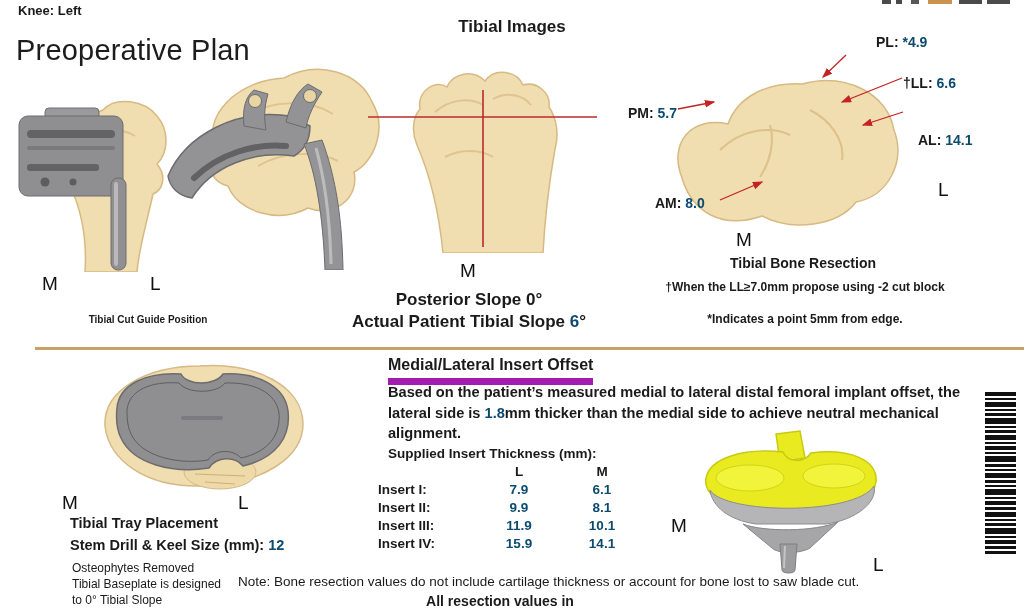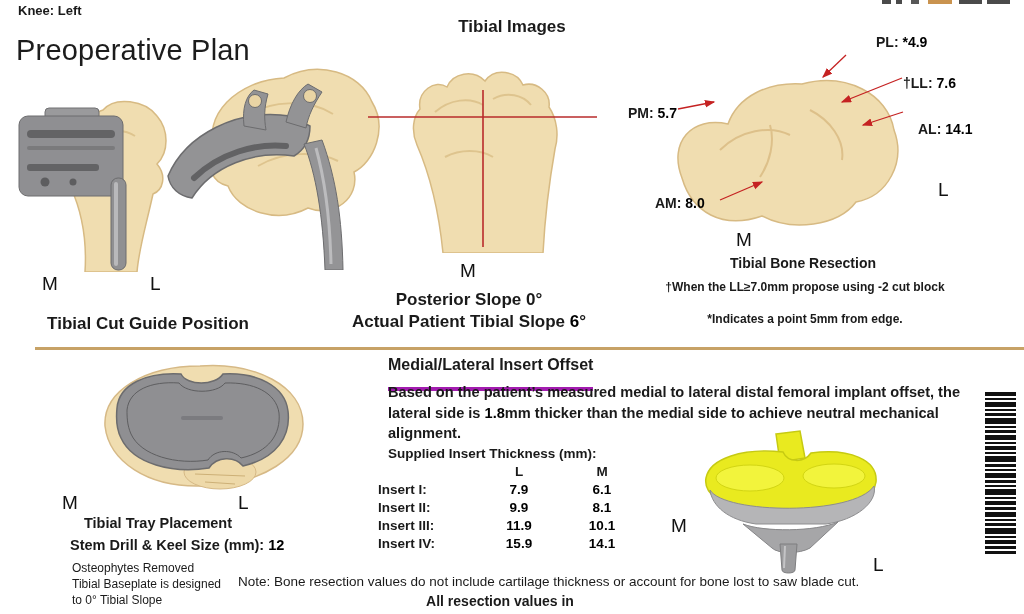--- a/index.html
+++ b/index.html
@@ -1,30 +1,30 @@
 <!DOCTYPE html>
 <html><head>
 <meta charset="utf-8">
 <style>
   html,body{margin:0;padding:0;background:#fff;}
   #page{position:relative;width:1024px;height:614px;background:#ffffff;overflow:hidden;
         font-family:"Liberation Sans",sans-serif;color:#1a1a1a;}
   .abs{position:absolute;}
   .b{font-weight:bold;}
-  .red{color:#000000;}
+  .red{color:#0c4a6e;}
   .ctr{text-align:center;}
   .knee{font-size:13px;font-weight:600;}
   .title{font-size:29px;font-weight:400;color:#1c1c1c;letter-spacing:.2px;}
   .h1{font-size:17px;font-weight:bold;}
   .orient{font-size:19px;color:#111;}
-  .cap{font-size:17px;font-weight:bold;}
+  .cap{font-size:10px;font-weight:bold;}
   .meas{font-size:14px;font-weight:bold;white-space:nowrap;}
   .note-sm{font-size:12px;font-weight:bold;line-height:16px;}
   .slope{font-size:17px;font-weight:bold;}
-  .offset-h{font-size:16px;font-weight:bold;border-bottom:4px solid #a21caf;padding-bottom:13px;display:inline-block;}
+  .offset-h{font-size:16px;font-weight:bold;border-bottom:7px solid #a21caf;padding-bottom:4px;display:inline-block;}
   .offset-p{font-size:14.6px;font-weight:bold;line-height:1.42;width:588px;}
   .tbl{display:grid;grid-template-columns:100px 82px 84px;row-gap:3px;font-size:13.5px;font-weight:bold;}
   .tbl .c{text-align:center;}
   .tray-line-lg{font-size:14.5px;font-weight:bold;}
   .tray-line-sm{font-size:12px;font-weight:normal;line-height:16px;}
   .footer-note{font-size:13.5px;}
   .footer-sub{font-size:14px;font-weight:bold;}
   .clip-frag{height:4px;background:
      linear-gradient(90deg,#2b2b2b 0 7%,transparent 7% 11%,#2b2b2b 11% 16%,transparent 16% 23%,
      #3a3a3a 23% 29%,transparent 29% 36%,#c08030 36% 55%,transparent 55% 60%,#2b2b2b 60% 78%,
@@ -102,23 +102,23 @@
       <line x1="283" y1="82" x2="243" y2="95" marker-end="url(#arr)"></line>
       <line x1="58" y1="79" x2="94" y2="72" marker-end="url(#arr)"></line>
       <line x1="100" y1="170" x2="142" y2="152" marker-end="url(#arr)"></line>
     </g>
   </svg>
 
   <div class="abs meas" style="left:876px;top:34px;">
     <span>PL: </span><span class="red">*4.9</span>
   </div>
   <div class="abs meas" style="left:903px;top:75px;">
-    <span>†LL: </span><span class="red">7.6</span>
-  </div>
-  <div class="abs meas" style="left:918px;top:121px;text-align:right;">
+    <span>†LL: </span><span class="red">6.6</span>
+  </div>
+  <div class="abs meas" style="left:918px;top:132px;text-align:right;">
     <span>AL: </span><span class="red">14.1</span>
   </div>
   <div class="abs meas" style="left:628px;top:105px;">
     <span>PM: </span><span class="red">5.7</span>
   </div>
   <div class="abs meas" style="left:655px;top:195px;">
     <span>AM: </span><span class="red">8.0</span>
   </div>
   <div class="abs orient" style="left:938px;top:179px;">L</div>
   <div class="abs orient" style="left:736px;top:229px;">M</div>
@@ -132,21 +132,21 @@
     <path d="M20,70 C18,35 60,10 115,10 C170,6 218,30 218,68 C218,100 180,128 118,130 C62,132 24,105 20,70 Z" fill="#f0ddb0" stroke="#d6b986" stroke-width="1.5"></path>
     <ellipse cx="135" cy="116" rx="36" ry="17" fill="#eed9a9" stroke="#d6b986"></ellipse>
     <path d="M110,118 L160,120 M120,126 L150,128" stroke="#cdb077" stroke-width="1" fill="none"></path>
     <path d="M32,52 C34,28 62,16 96,18 C102,30 130,30 138,18 C172,16 200,30 203,55 C206,80 192,102 158,110 C150,100 132,100 124,112 C88,118 48,108 36,82 C31,72 31,62 32,52 Z" fill="#8f8f92" stroke="#6c6c6e" stroke-width="1.5"></path>
     <path d="M42,54 C44,34 66,25 94,27 C102,38 132,38 140,27 C168,26 191,36 194,57 C196,78 184,96 156,102 C148,93 130,93 123,104 C92,109 56,100 46,78 C42,69 42,60 42,54 Z" fill="none" stroke="#5e5e60" stroke-width="1"></path>
     <rect x="96" y="60" width="42" height="4" rx="2" fill="#75757a" opacity="0.8"></rect>
   </svg>
 
   <div class="abs orient" style="left:62px;top:492px;">M</div>
   <div class="abs orient" style="left:238px;top:492px;">L</div>
-  <div class="abs tray-line-lg" style="left:84px;top:515px;">Tibial Tray Placement</div>
+  <div class="abs tray-line-lg" style="left:70px;top:515px;">Tibial Tray Placement</div>
   <div class="abs tray-line-lg" style="left:70px;top:537px;">
     <span>Stem Drill &amp; Keel Size (mm): </span><span class="red">12</span>
   </div>
   <div class="abs tray-line-sm" style="left:72px;top:560px;">Osteophytes Removed</div>
   <div class="abs tray-line-sm" style="left:72px;top:576px;">Tibial Baseplate is designed</div>
   <div class="abs tray-line-sm" style="left:72px;top:592px;">to 0° Tibial Slope</div>
 
   <div class="abs" style="left:388px;top:356px;">
     <span class="offset-h">Medial/Lateral Insert Offset</span>
   </div>

